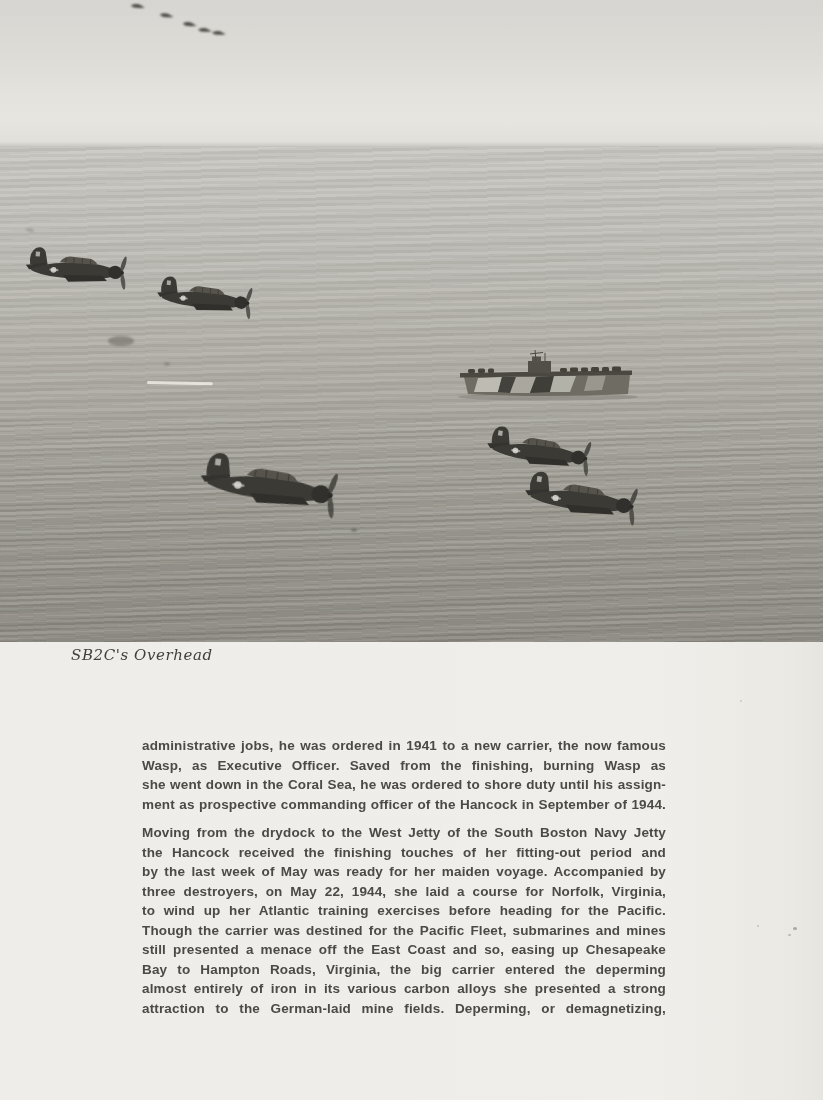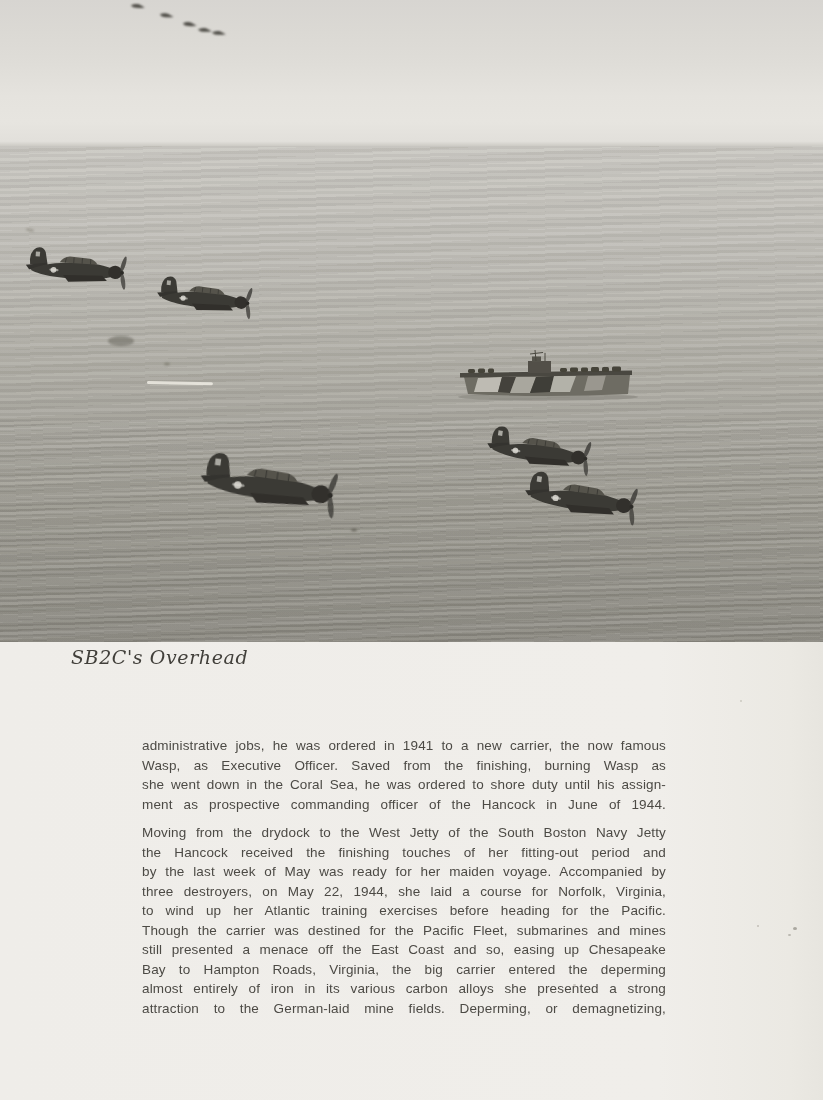--- a/index.html
+++ b/index.html
@@ -17,23 +17,23 @@
       repeating-linear-gradient(179deg, rgba(255,255,255,0.05) 0 3px, rgba(30,28,24,0.045) 3px 6px),
       repeating-linear-gradient(177deg, rgba(20,18,14,0.03) 0 9px, rgba(255,255,255,0.03) 9px 17px);
     opacity:.9;}
   .sea-texture.low{top:420px;height:222px;
     background:repeating-linear-gradient(178deg, rgba(25,23,19,0.05) 0 2px, rgba(235,233,228,0.05) 2px 5px);}
   .photo-art{position:absolute;left:0;top:0;width:823px;height:642px;}
   .soft{filter:blur(.5px);}
   .softer{filter:blur(.8px);}
   
   .caption{position:absolute;left:71px;top:646px;font-family:"DejaVu Serif",serif;
-    font-style:italic;font-size:19px;letter-spacing:.6px;color:#413f3a;}
+    font-style:italic;font-size:15px;letter-spacing:.6px;color:#413f3a;}
   
-  .textblock{position:absolute;left:142px;top:736px;width:524px;color:#4c4a45;}
+  .textblock{position:absolute;left:142px;top:736px;width:524px;color:#4c4a45;font-weight:bold;}
   .para{margin:0 0 9px 0;}
   .jline{height:19.5px;line-height:19.5px;font-size:13.5px;letter-spacing:.15px;
     text-align:justify;text-align-last:justify;-moz-text-align-last:justify;
     white-space:normal;overflow:visible;}
   
   .speck{position:absolute;border-radius:50%;}
 </style>
 </head>
 <body>
 
@@ -129,21 +129,21 @@
     </svg>
   </div>
 
   <div class="caption">SB2C's Overhead</div>
 
   <div class="textblock">
     <div class="para">
       <div class="jline">administrative jobs, he was ordered in 1941 to a new carrier, the now famous</div>
       <div class="jline">Wasp, as Executive Officer. Saved from the finishing, burning Wasp as</div>
       <div class="jline">she went down in the Coral Sea, he was ordered to shore duty until his assign-</div>
-      <div class="jline">ment as prospective commanding officer of the Hancock in June of 1944.</div>
+      <div class="jline">ment as prospective commanding officer of the Hancock in September of 1944.</div>
     </div>
     <div class="para">
       <div class="jline">Moving from the drydock to the West Jetty of the South Boston Navy Jetty</div>
       <div class="jline">the Hancock received the finishing touches of her fitting-out period and</div>
       <div class="jline">by the last week of May was ready for her maiden voyage. Accompanied by</div>
       <div class="jline">three destroyers, on May 22, 1944, she laid a course for Norfolk, Virginia,</div>
       <div class="jline">to wind up her Atlantic training exercises before heading for the Pacific.</div>
       <div class="jline">Though the carrier was destined for the Pacific Fleet, submarines and mines</div>
       <div class="jline">still presented a menace off the East Coast and so, easing up Chesapeake</div>
       <div class="jline">Bay to Hampton Roads, Virginia, the big carrier entered the deperming</div>

